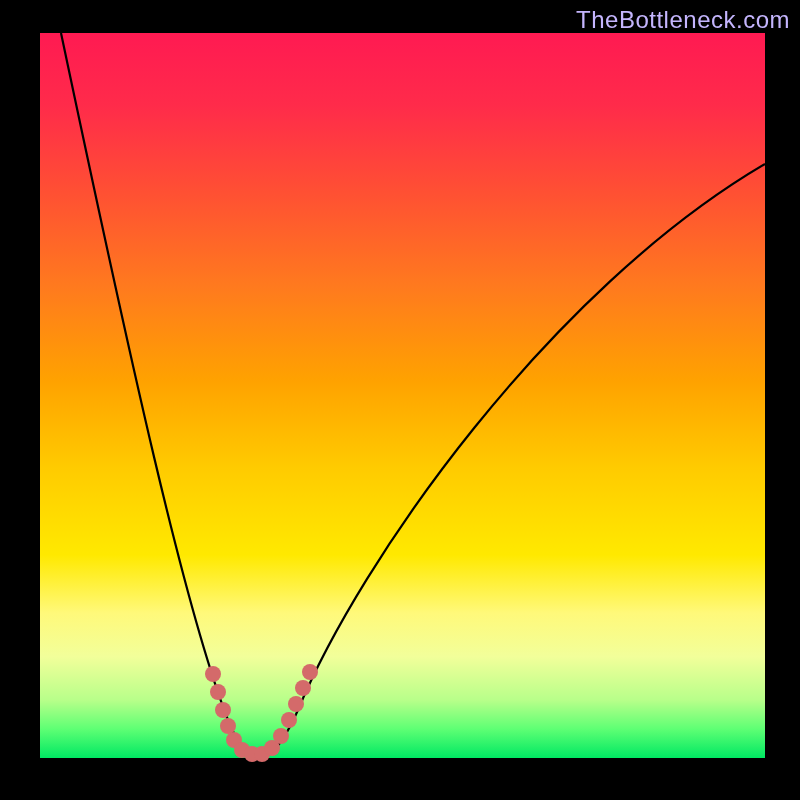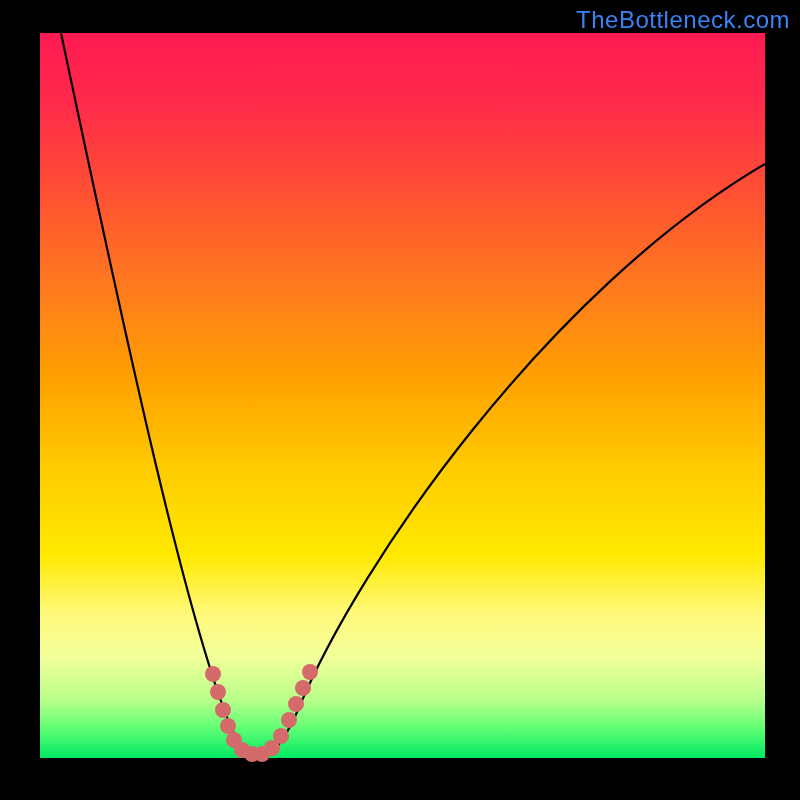--- a/index.html
+++ b/index.html
@@ -16,21 +16,21 @@
     top: 0;
     left: 0;
     width: 800px;
     height: 800px;
     background: #000;
   }
   .watermark {
     position: absolute;
     top: 6px;
     right: 10px;
-    color: #3b82f6;
+    color: #c4b5fd;
     font-size: 24px;
     font-weight: 400;
     letter-spacing: 0.5px;
     z-index: 10;
   }
   svg {
     position: absolute;
     top: 0;
     left: 0;
   }

